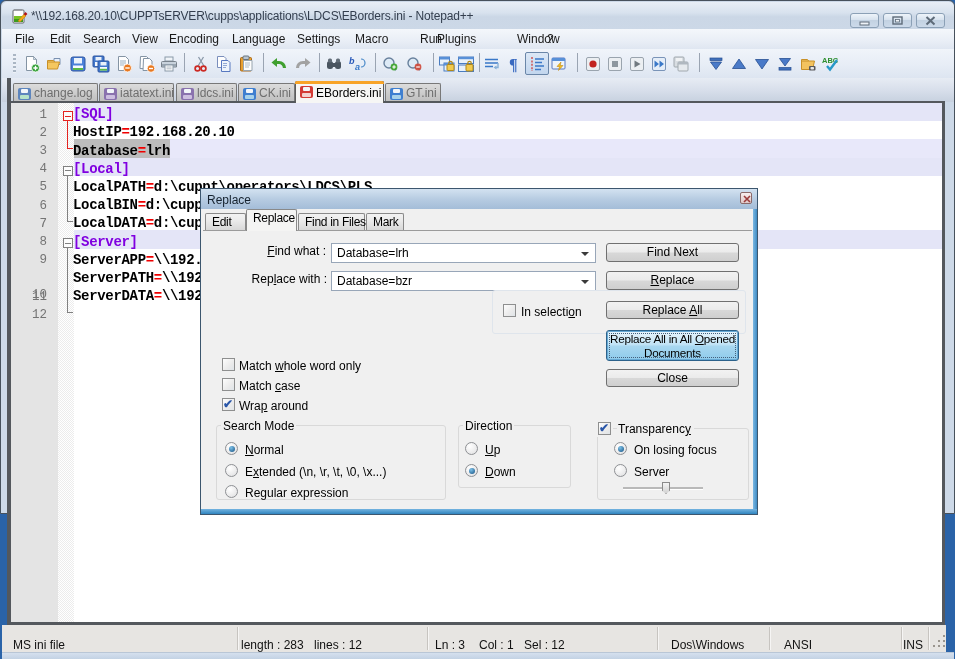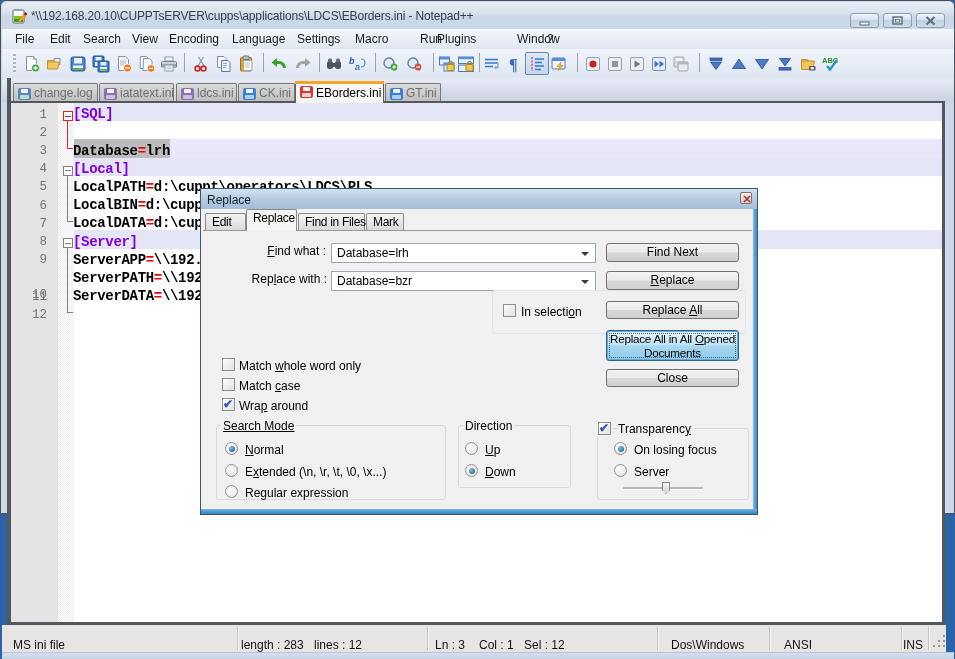--- a/index.html
+++ b/index.html
@@ -393,20 +393,21 @@
     <div class="lnum" style="top:60.1px;">4</div>
     <div class="lnum" style="top:78.3px;">5</div>
     <div class="lnum" style="top:96.5px;">6</div>
     <div class="lnum" style="top:114.7px;">7</div>
     <div class="lnum" style="top:132.9px;">8</div>
     <div class="lnum" style="top:151.1px;">9</div>
     <div class="lnum" style="top:186px;">10</div>
     <div class="lnum" style="top:187.5px;">11</div>
     <div class="lnum" style="top:205.7px;">12</div>
     <div class="eline" style="top:3px;"><span class="sect">[SQL]</span></div>
+    <div class="eline" style="top:21.4px;">HostIP<span class="eq">=</span>192.168.20.10</div>
     <div class="eline" style="top:39.6px;">Database<span class="eq">=</span>lrh</div>
     <div class="eline" style="top:57.8px;"><span class="sect">[Local]</span></div>
     <div class="eline" style="top:76px;">LocalPATH<span class="eq">=</span>d:\cuppt\operators\LDCS\PLS</div>
     <div class="eline" style="top:94.2px;">LocalBIN<span class="eq">=</span>d:\cuppt\operators\LDCS\BIN</div>
     <div class="eline" style="top:112.4px;">LocalDATA<span class="eq">=</span>d:\cuppt\operators\LDCS\DATA</div>
     <div class="eline" style="top:130.6px;"><span class="sect">[Server]</span></div>
     <div class="eline" style="top:148.8px;">ServerAPP<span class="eq">=</span>\\192.168.20.10\cupps</div>
     <div class="eline" style="top:167px;">ServerPATH<span class="eq">=</span>\\192.168.20.10\cupps</div>
     <div class="eline" style="top:185.2px;">ServerDATA<span class="eq">=</span>\\192.168.20.10\cupps</div>
     <div class="fl red" style="left:56px; top:18px; height:28px;"></div>
@@ -499,21 +500,21 @@
     <div class="lbl" style="left:321px; top:117px;">In selecti<span class="u">o</span>n</div>
     <div class="btn def" style="top:142px; height:31px; line-height:14px; padding-top:1px; font-size:11.7px; letter-spacing:-0.25px;">Replace All in All <span class="u">O</span>pened<br>Documents</div>
     <div class="btn" style="top:181px; height:18px;">Close</div>
     <div class="cb" style="left:22px; top:170px;"></div>
     <div class="lbl" style="left:39px; top:171px;">Match <span class="u">w</span>hole word only</div>
     <div class="cb" style="left:22px; top:190px;"></div>
     <div class="lbl" style="left:39px; top:191px;">Match <span class="u">c</span>ase</div>
     <div class="cb on" style="left:22px; top:210px;"></div>
     <div class="lbl" style="left:39px; top:211px;">Wra<span class="u">p</span> around</div>
     <div class="grp" style="left:16px; top:237px; width:230px; height:75px;"></div>
-    <div class="grptitle" style="left:21px; top:231px;text-decoration:underline;">Search Mode</div>
+    <div class="grptitle" style="left:21px; top:231px;">Search Mode</div>
     <div class="radio on" style="left:25px; top:254px;"></div>
     <div class="lbl" style="left:45px; top:255px;"><span class="u">N</span>ormal</div>
     <div class="radio" style="left:25px; top:276px;"></div>
     <div class="lbl" style="left:45px; top:277px;">E<span class="u">x</span>tended (\n, \r, \t, \0, \x...)</div>
     <div class="radio" style="left:25px; top:297px;"></div>
     <div class="lbl" style="left:45px; top:298px;">Re<span class="u">g</span>ular expression</div>
     <div class="grp" style="left:258px; top:237px; width:113px; height:63px;"></div>
     <div class="grptitle" style="left:263px; top:231px;">Direction</div>
     <div class="radio" style="left:265px; top:254px;"></div>
     <div class="lbl" style="left:285px; top:255px;"><span class="u">U</span>p</div>

